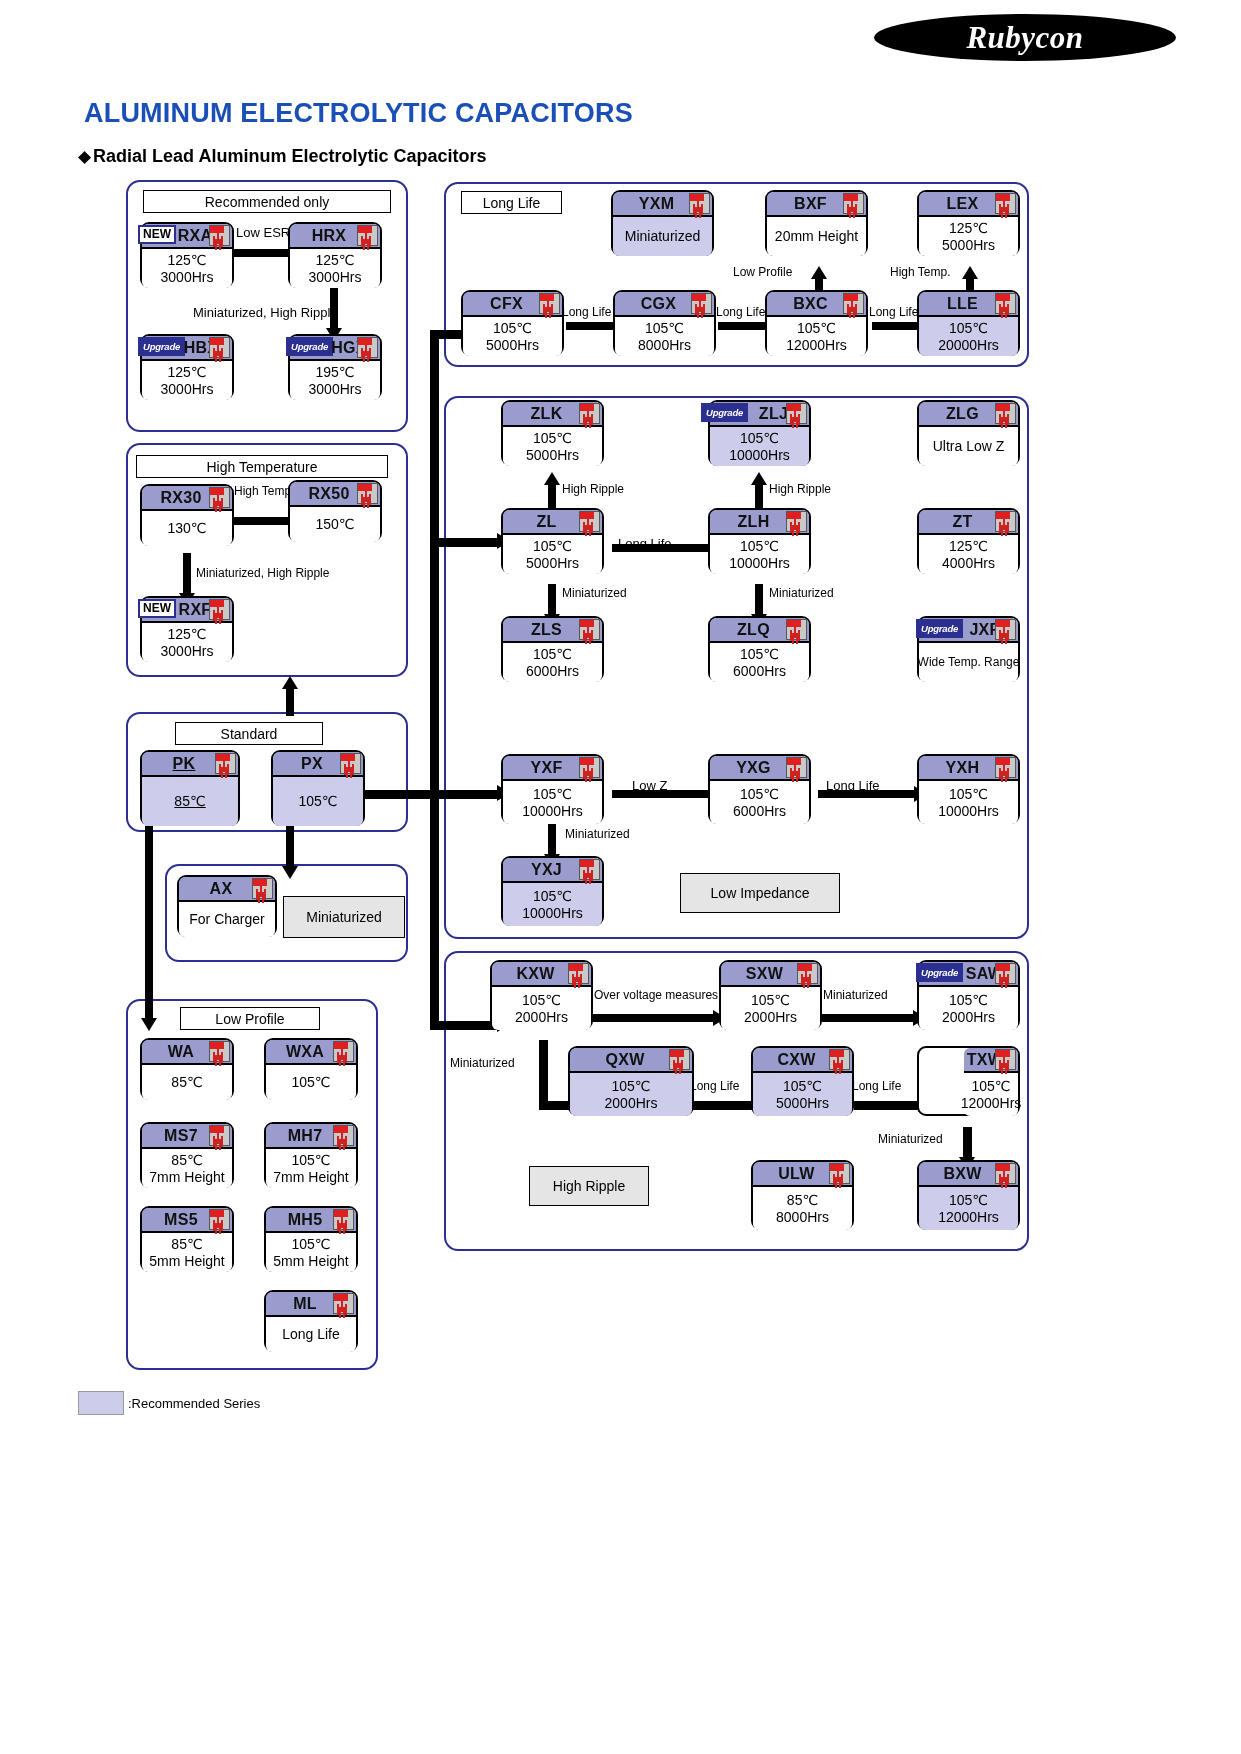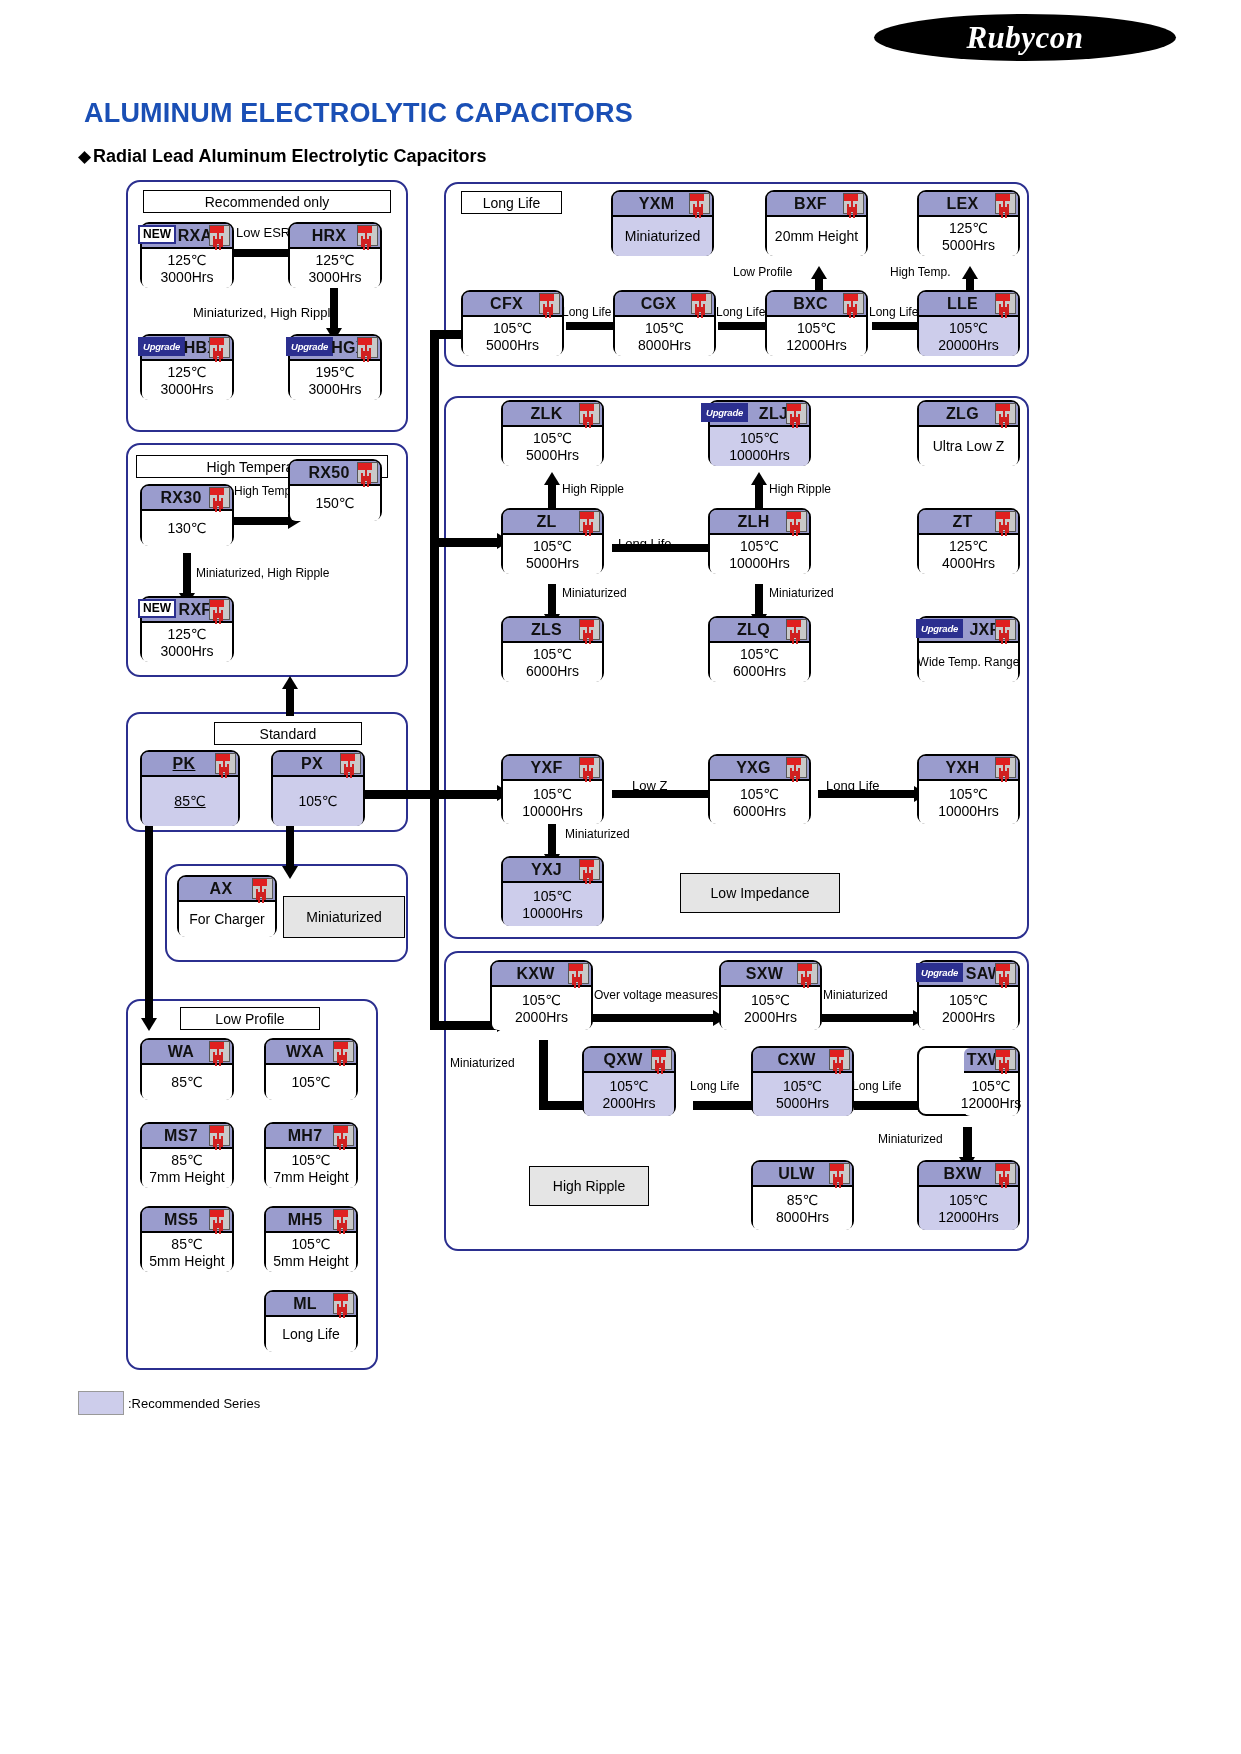--- a/index.html
+++ b/index.html
@@ -92,21 +92,21 @@
   <span>Radial Lead Aluminum Electrolytic Capacitors</span>
 </div>
 
 <div class="group" style="left:126px;top:180px;width:282px;height:252px;"></div>
 <div class="grp-label" style="left:143px;top:190px;width:248px;">Recommended only</div>
 
 <div class="group" style="left:126px;top:443px;width:282px;height:234px;"></div>
 <div class="grp-label" style="left:136px;top:455px;width:252px;">High Temperature</div>
 
 <div class="group" style="left:126px;top:712px;width:282px;height:120px;"></div>
-<div class="grp-label" style="left:175px;top:722px;width:148px;margin-left:39px;">Standard</div>
+<div class="grp-label" style="left:175px;top:722px;width:148px;">Standard</div>
 
 <div class="group" style="left:165px;top:864px;width:243px;height:98px;"></div>
 
 <div class="group" style="left:126px;top:999px;width:252px;height:371px;"></div>
 <div class="grp-label" style="left:180px;top:1007px;width:140px;">Low Profile</div>
 
 <div class="group" style="left:444px;top:182px;width:585px;height:185px;"></div>
 <div class="grp-label" style="left:461px;top:191px;width:101px;">Long Life</div>
 
 <div class="group" style="left:444px;top:396px;width:585px;height:543px;"></div>
@@ -284,21 +284,21 @@
 <div class="sbox" style="left:140px;top:484px;width:94px;height:62px;">
   <div class="hdr">
     <span class="nm">RX30</span>
     <span class="pdficon"></span>
   </div>
   <div class="body" style="height:35px;">
     <div>130℃</div>
   </div>
 </div>
 
-<div class="sbox" style="left:288px;top:459px;width:94px;height:62px;">
+<div class="sbox" style="left:288px;top:480px;width:94px;height:62px;">
   <div class="hdr">
     <span class="nm">RX50</span>
     <span class="pdficon"></span>
   </div>
   <div class="body" style="height:35px;">
     <div>150℃</div>
   </div>
 </div>
 
 <div class="sbox" style="left:140px;top:596px;width:94px;height:66px;">
@@ -662,21 +662,21 @@
     <span class="tag upg" style="left:-3px;">Upgrade</span>
     <span class="nm" style="left:16px;">SAW</span>
     <span class="pdficon"></span>
   </div>
   <div class="body" style="height:43px;">
     <div>105℃</div>
     <div>2000Hrs</div>
   </div>
 </div>
 
-<div class="sbox rec" style="left:582px;top:1046px;width:94px;height:70px;">
+<div class="sbox rec" style="left:568px;top:1046px;width:126px;height:70px;">
   <div class="hdr">
     <span class="nm">QXW</span>
     <span class="pdficon"></span>
   </div>
   <div class="body" style="height:43px;">
     <div>105℃</div>
     <div>2000Hrs</div>
   </div>
 </div>
 

